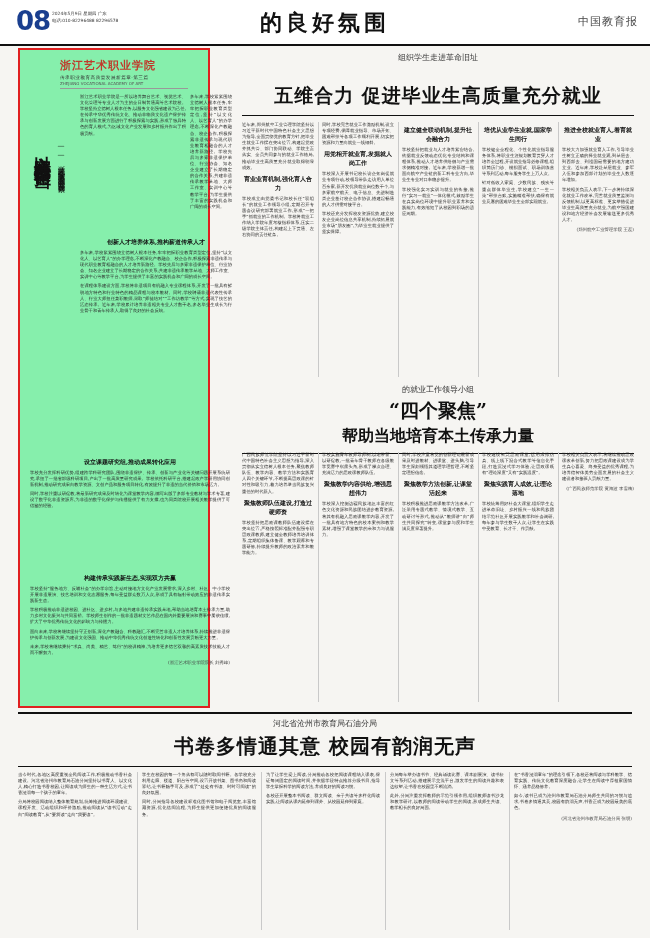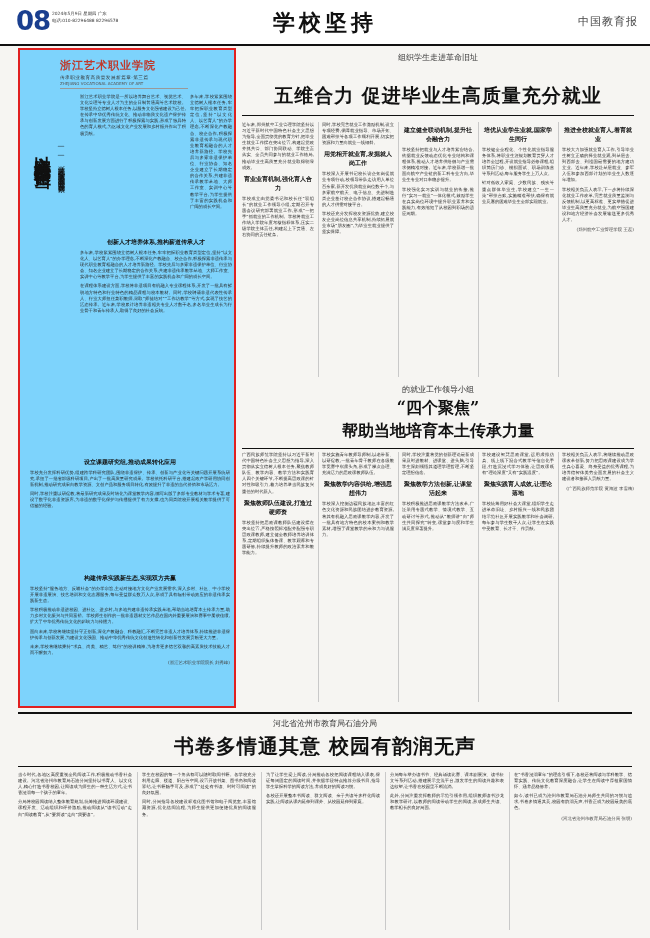--- a/index.html
+++ b/index.html
@@ -42,24 +42,24 @@
   .masthead-brand{
     position:absolute;right:12px;top:14px;
     font-family:"DejaVu Serif","Liberation Serif",serif;
     font-size:11px;color:#444;letter-spacing:1px;
   }
   .rule-top{
     position:absolute;left:0;top:44px;width:650px;height:2px;background:#111;
   }
   
   .redbox{
-    position:absolute;left:18px;top:48px;width:218px;height:660px;
+    position:absolute;left:18px;top:48px;width:192px;height:660px;
     border:2px solid #e02020;
     box-sizing:border-box;
-    background:#7dd3fc;
+    background:#86efac;
   }
   
   .col{
     position:absolute;
     background:transparent;
     overflow:hidden;
   }
   .vtitle{
     position:absolute;
     writing-mode:vertical-rl;
@@ -112,21 +112,21 @@
 <body>
 
 <div class="page">
 
   <div class="masthead">
     <div class="pagenum">08</div>
     <div class="masthead-meta">
       <div>2024年5月9日 星期四 广东</div>
       <div>电话:010-82296488  82296578</div>
     </div>
-    <div class="masthead-title">学校坚持</div>
+    <div class="masthead-title">的良好氛围</div>
     <div class="masthead-brand">中国教育报</div>
   </div>
   <div class="rule-top"></div>
 
   <div class="redbox">
 
     <div class="logo-block">
       <div class="logo-cn">浙江艺术职业学院</div>
       <div class="logo-sub">传承职业教育高质量发展新篇章·第三篇</div>
       <div class="logo-sub2">ZHEJIANG VOCATIONAL ACADEMY OF ART</div>
@@ -193,21 +193,21 @@
   </div>
   <div class="col" style="left:562px;top:122px;width:72px;height:255px;">
     <div class="secthead">推进全校就业育人,着育就业</div>
     <div class="bodytext">学校大力加强就业育人工作,引导毕业生树立正确的择业就业观,到基层去、到西部去、到祖国最需要的地方建功立业。近年来,学校赴基层就业、参军入伍和参加西部计划的毕业生人数逐年增加。</div>
     <div class="bodytext" style="margin-top:3px;">学校相关负责人表示,下一步将持续深化就业工作改革,完善就业质量监测与反馈机制,以更高标准、更实举措促进毕业生高质量充分就业,为航空强国建设和地方经济社会发展输送更多优秀人才。</div>
     <div class="caption">(郑州航空工业管理学院 王磊)</div>
   </div>
 
   <div class="col" style="left:242px;top:384px;width:392px;height:70px;">
     <div class="sub">的就业工作领导小组</div>
-    <div class="htitle" style="font-size:16px;margin-top:3px;">“四个聚焦”</div>
+    <div class="htitle" style="font-size:19px;margin-top:3px;">“四个聚焦”</div>
     <div class="htitle" style="font-size:16px;margin-top:2px;">帮助当地培育本土传承力量</div>
     <div style="height:1px;background:#111;margin:6px 0 4px 0;"></div>
   </div>
 
   <div class="col" style="left:242px;top:452px;width:72px;height:250px;">
     <div class="bodytext">广西民族师范学院坚持以习近平新时代中国特色社会主义思想为指导,深入贯彻落实立德树人根本任务,聚焦教师队伍、教学内容、教学方法和实践育人四个关键环节,不断提高思政课的针对性和吸引力,着力培养堪当民族复兴重任的时代新人。</div>
     <div class="secthead">聚焦教师队伍建设,打造过硬师资</div>
     <div class="bodytext">学校坚持把思政课教师队伍建设摆在突出位置,严格按照标准配齐配强专职思政课教师,建立健全教师培养培训体系,定期组织集体备课、教学观摩和专题研修,持续提升教师的政治素养和教学能力。</div>
   </div>
   <div class="col" style="left:322px;top:452px;width:72px;height:250px;">

